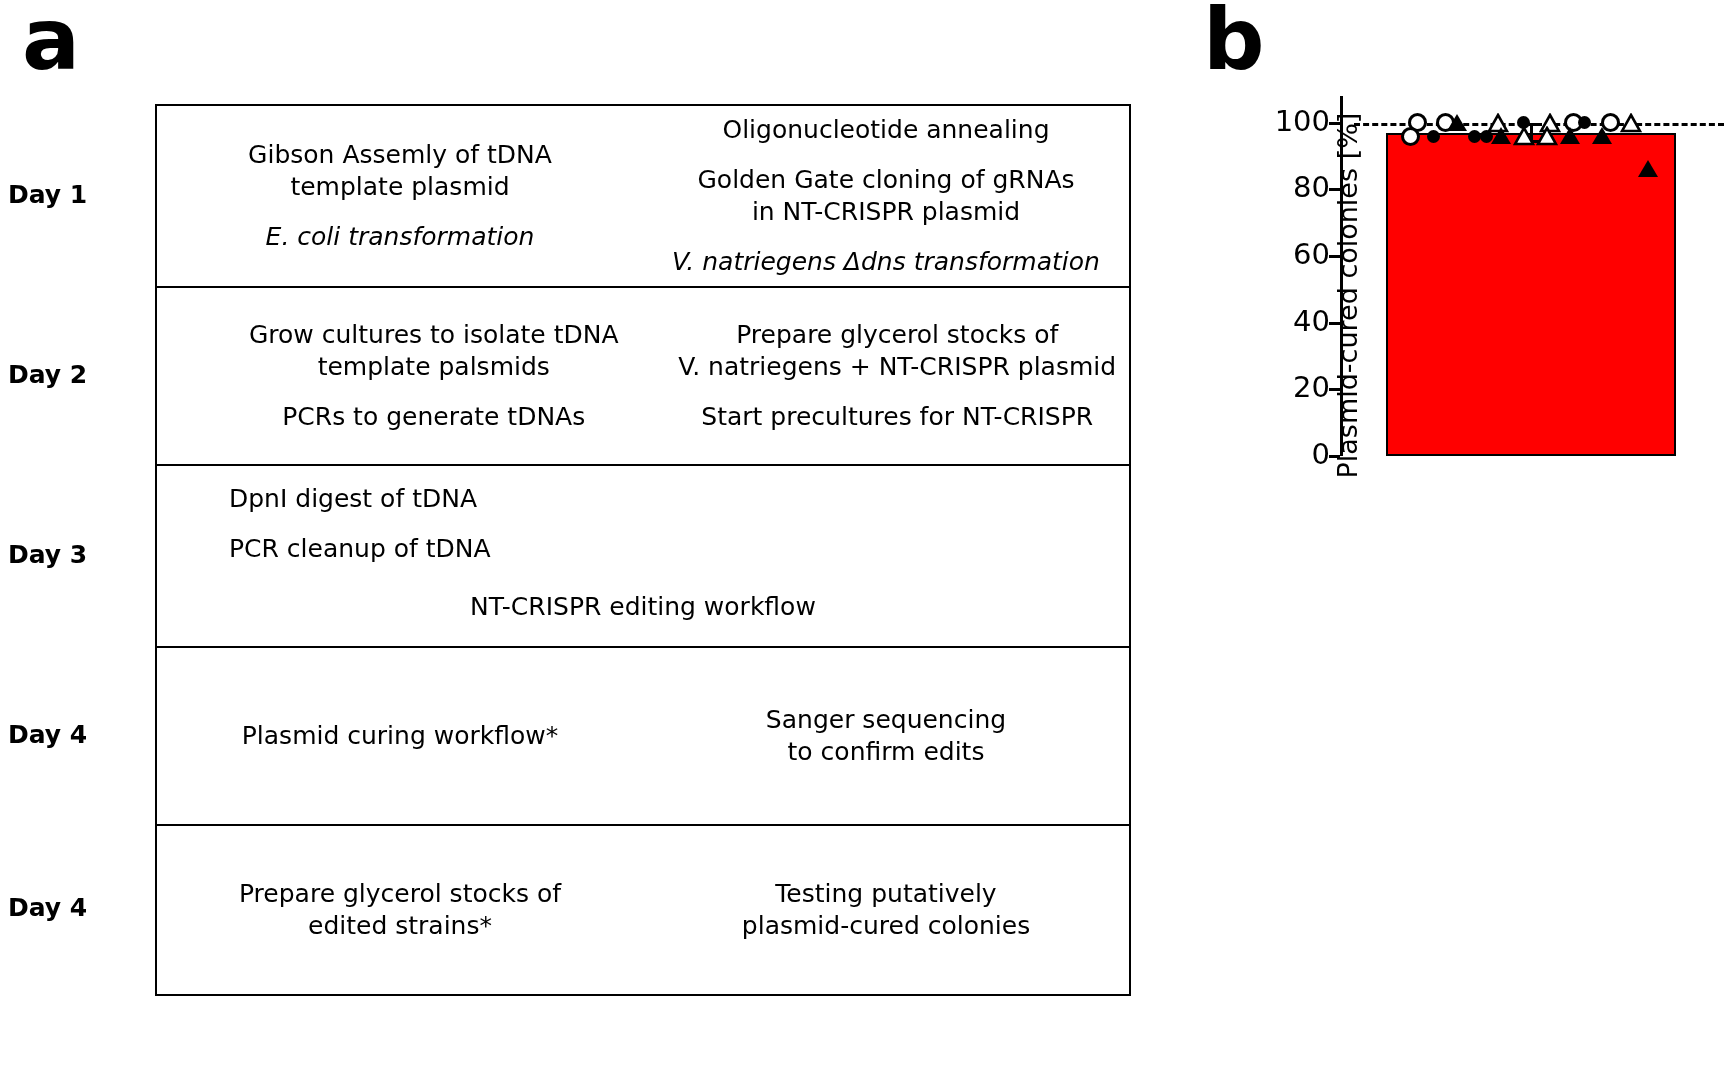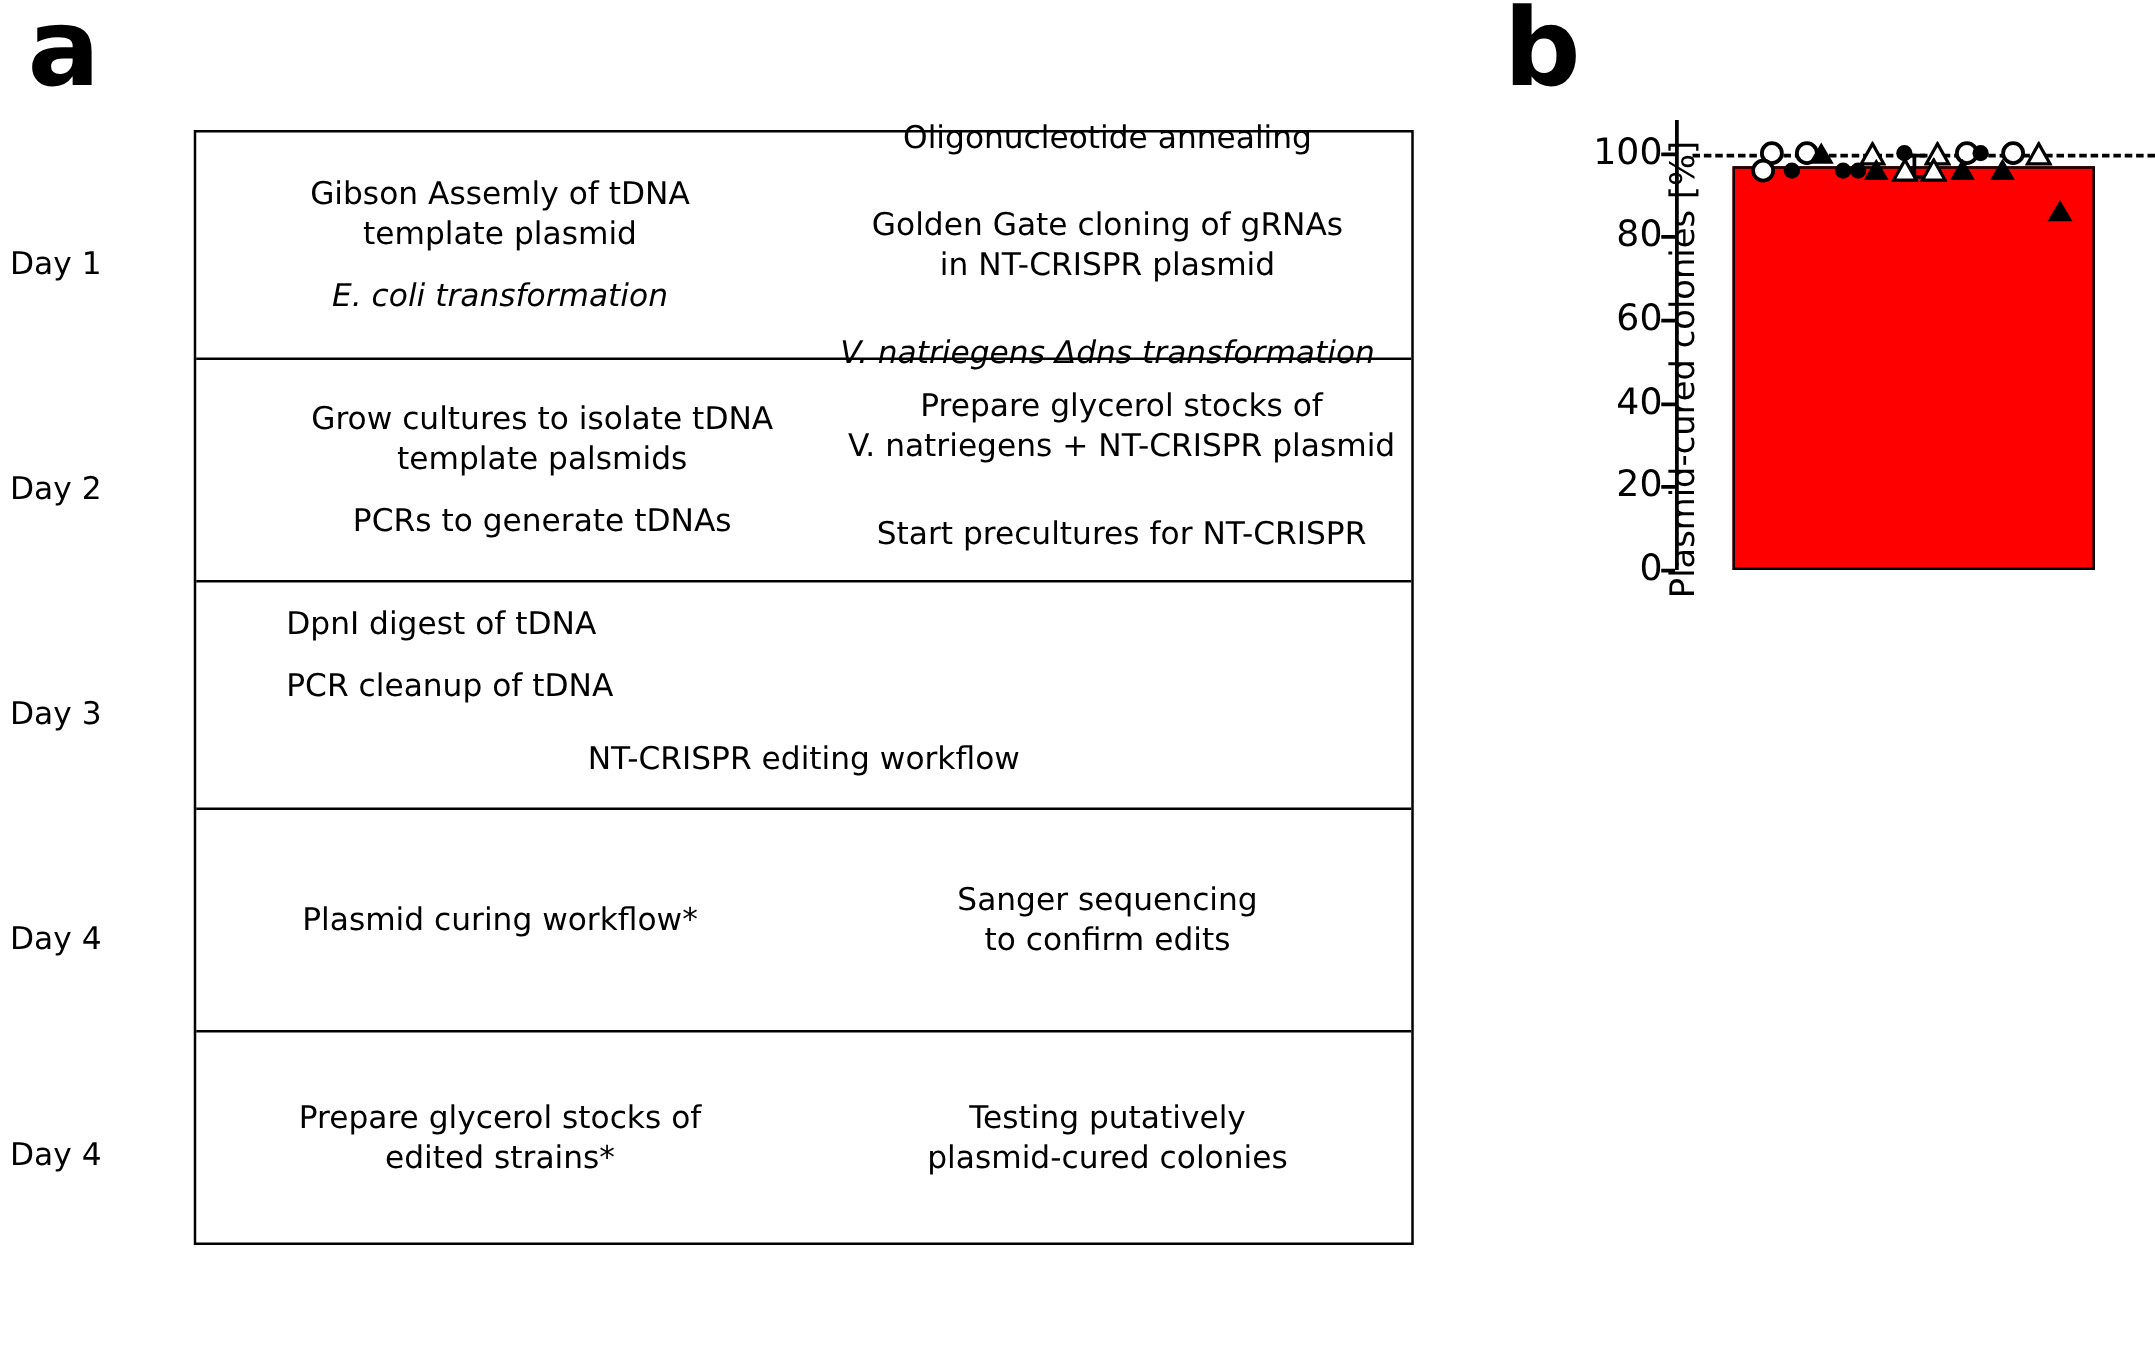--- a/index.html
+++ b/index.html
@@ -53,21 +53,21 @@
   .wf-row:last-child { border-bottom: none; }
   .wf-cell {
     box-sizing: border-box;
     display: flex;
     flex-direction: column;
     justify-content: center;
     align-items: center;
     padding: 8px 10px;
   }
   .wf-cell.left  { width: 50%; }
-  .wf-cell.right { width: 50%; gap: 20px; }
+  .wf-cell.right { width: 50%; }
   .wf-item {
     font-size: 25px;
     line-height: 1.28;
     text-align: center;
     margin: 9px 0;
     white-space: pre-line;
   }
   .wf-cell.align-left { align-items: flex-start; }
   .wf-cell.align-left .wf-item { text-align: left; }
   .wf-full {
@@ -76,26 +76,25 @@
     font-size: 25px;
     line-height: 1.28;
     margin: 9px 0;
   }
   .wf-italic { font-style: italic; }
 
   .day-label {
     position: absolute;
     left: 8px;
     font-family: "DejaVu Sans", "Liberation Sans", sans-serif;
-    font-weight: normal;
+    font-weight: bold;
     font-size: 25px;
     color: #000;
     width: 140px;
     text-align: left;
-    margin-top: 16px;
   }
 
   
   #panel-b {
     position: absolute;
     left: 1190px;
     top: 0;
     width: 534px;
     height: 1085px;
   }

